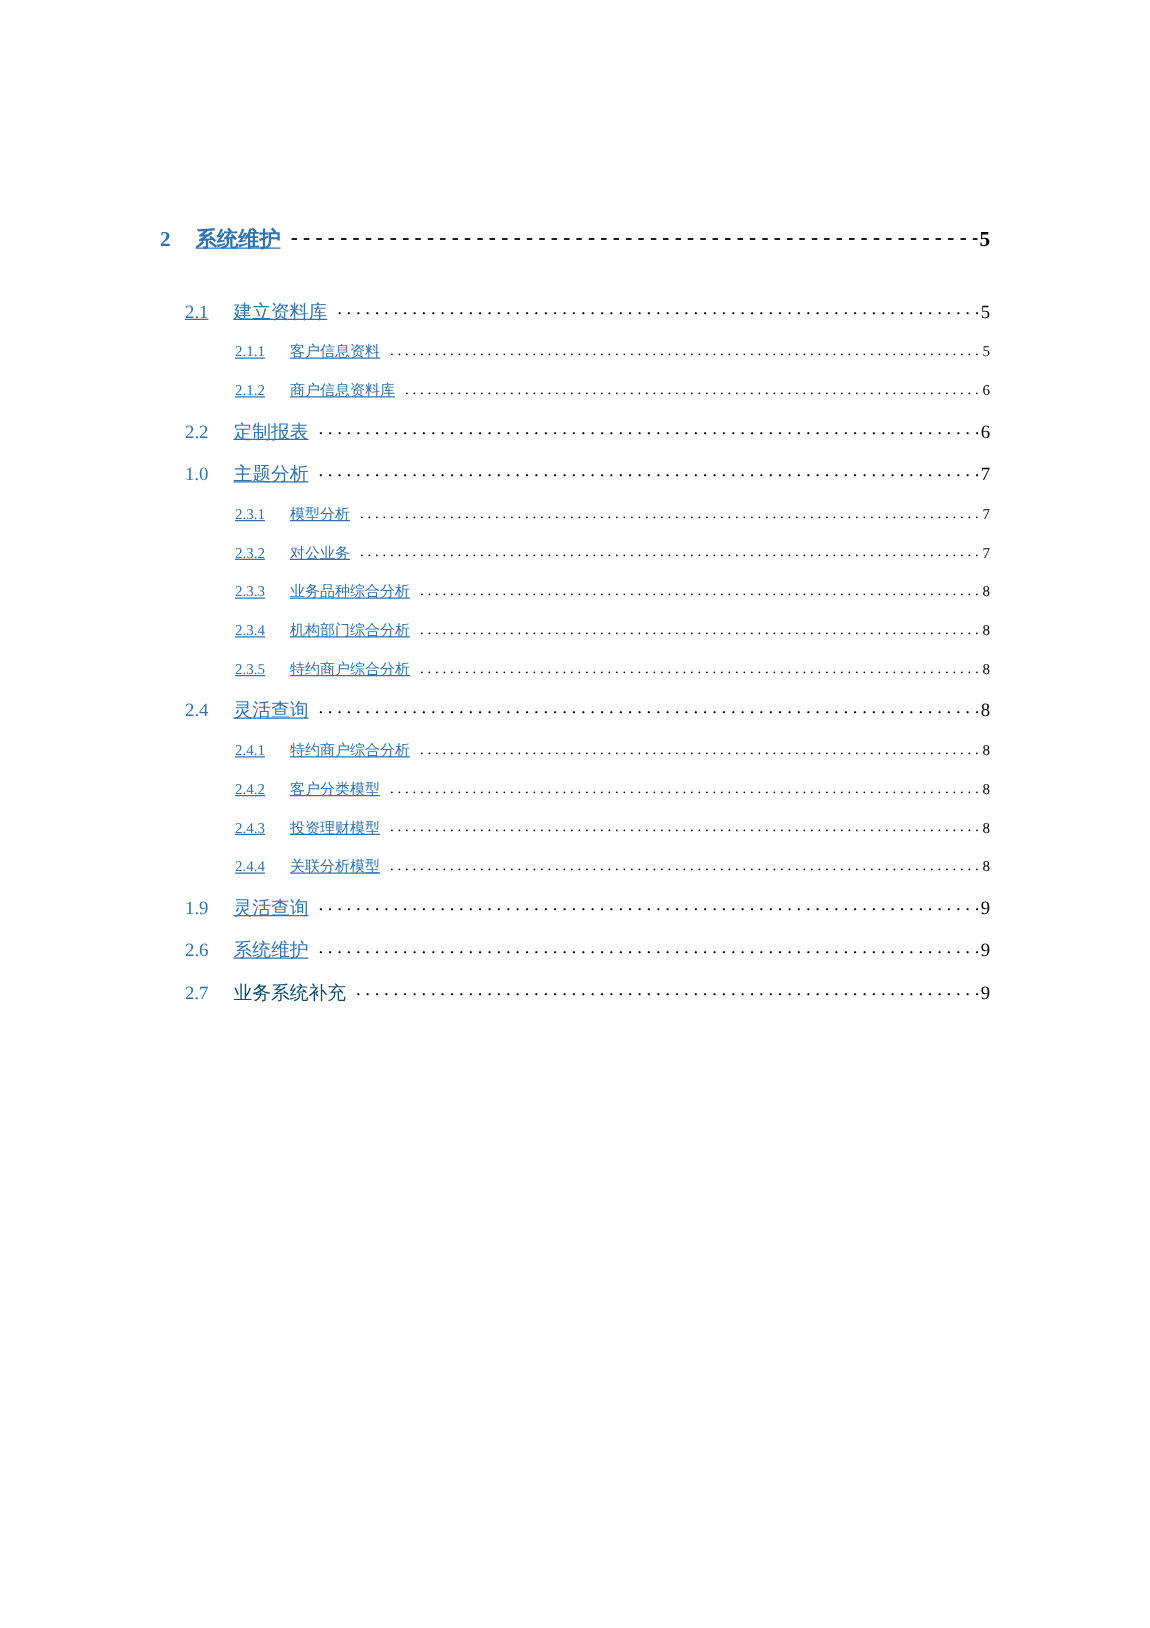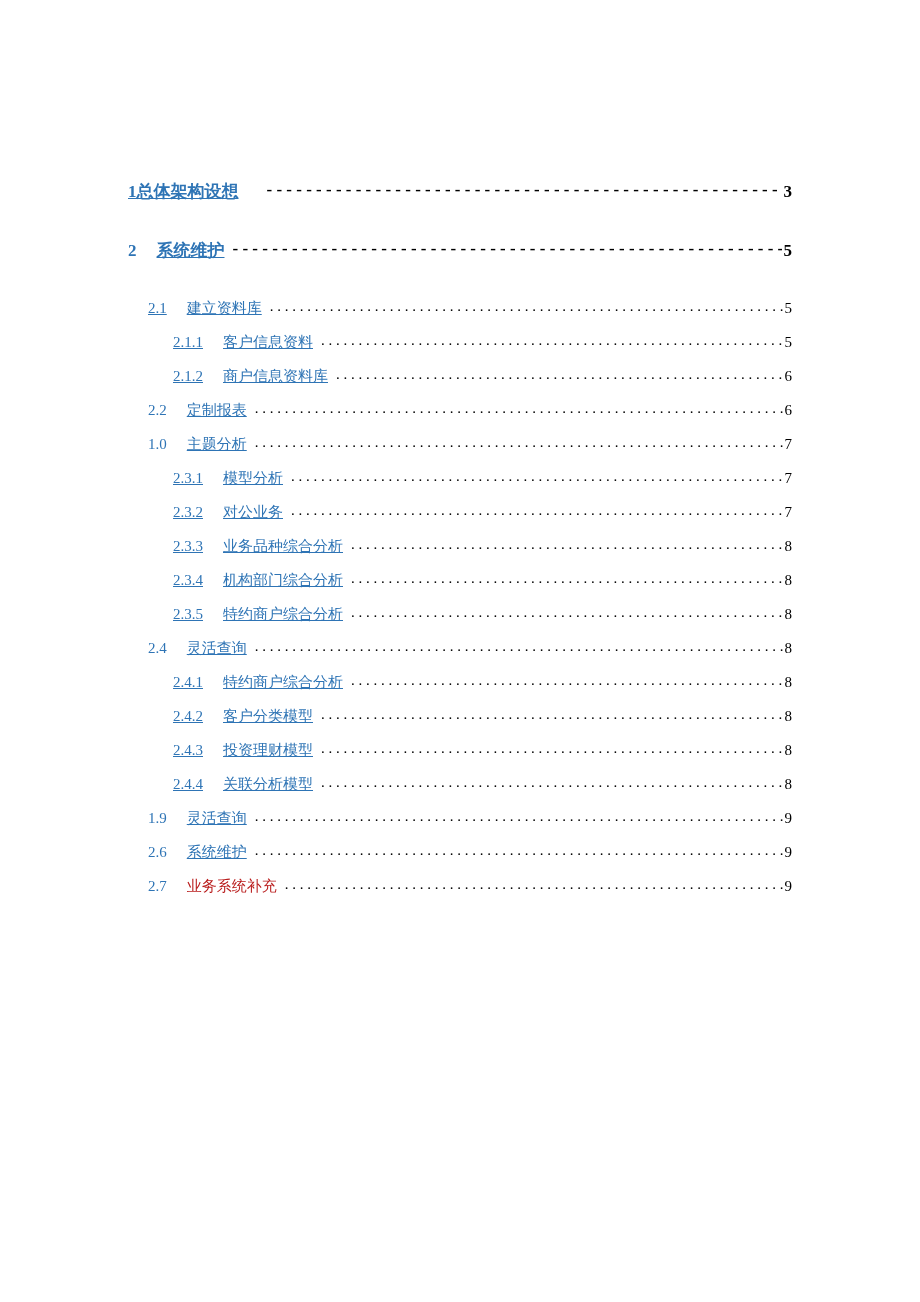--- a/index.html
+++ b/index.html
@@ -22,38 +22,38 @@
   .toc-row.level1 {
     font-weight: bold;
     font-size: 17px;
     margin-bottom: 36px;
   }
   .toc-row.level2 {
     font-size: 15px;
     margin-left: 20px;
   }
   .toc-row.level3 {
-    font-size: 15px;
-    margin-left: 45px;
+    font-size: 12px;
+    margin-left: 60px;
   }
   .num {
     color: #2e74b5;
     text-decoration: underline;
     margin-right: 20px;
   }
   .num.nolinks {
     color: #2e74b5;
     text-decoration: none;
   }
   .title {
     color: #2e74b5;
     text-decoration: underline;
   }
   .title.nolinks {
-    color: #b91c1c;
+    color: #0c4a6e;
     text-decoration: none;
   }
   .spacer {
     flex: 0 0 4px;
   }
   .leader {
     flex: 1 1 auto;
     overflow: hidden;
     position: relative;
     height: 1em;
@@ -85,26 +85,20 @@
   .level1 .pageno {
     font-weight: bold;
   }
 </style>
 </head>
 <body>
 
 <div class="page">
   <div id="toc-list">
       <div class="toc-row level1">
-        <span class="num">1总体架构设想</span>
-        <span class="spacer"></span>
-        <span class="leader dashes"></span>
-        <span class="pageno">3</span>
-      </div>
-      <div class="toc-row level1">
         <span class="num nolinks">2</span>
         <span class="title">系统维护</span>
         <span class="spacer"></span>
         <span class="leader dashes"></span>
         <span class="pageno">5</span>
       </div>
       <div class="toc-row level2">
         <span class="num">2.1</span>
         <span class="title">建立资料库</span>
         <span class="spacer"></span>

